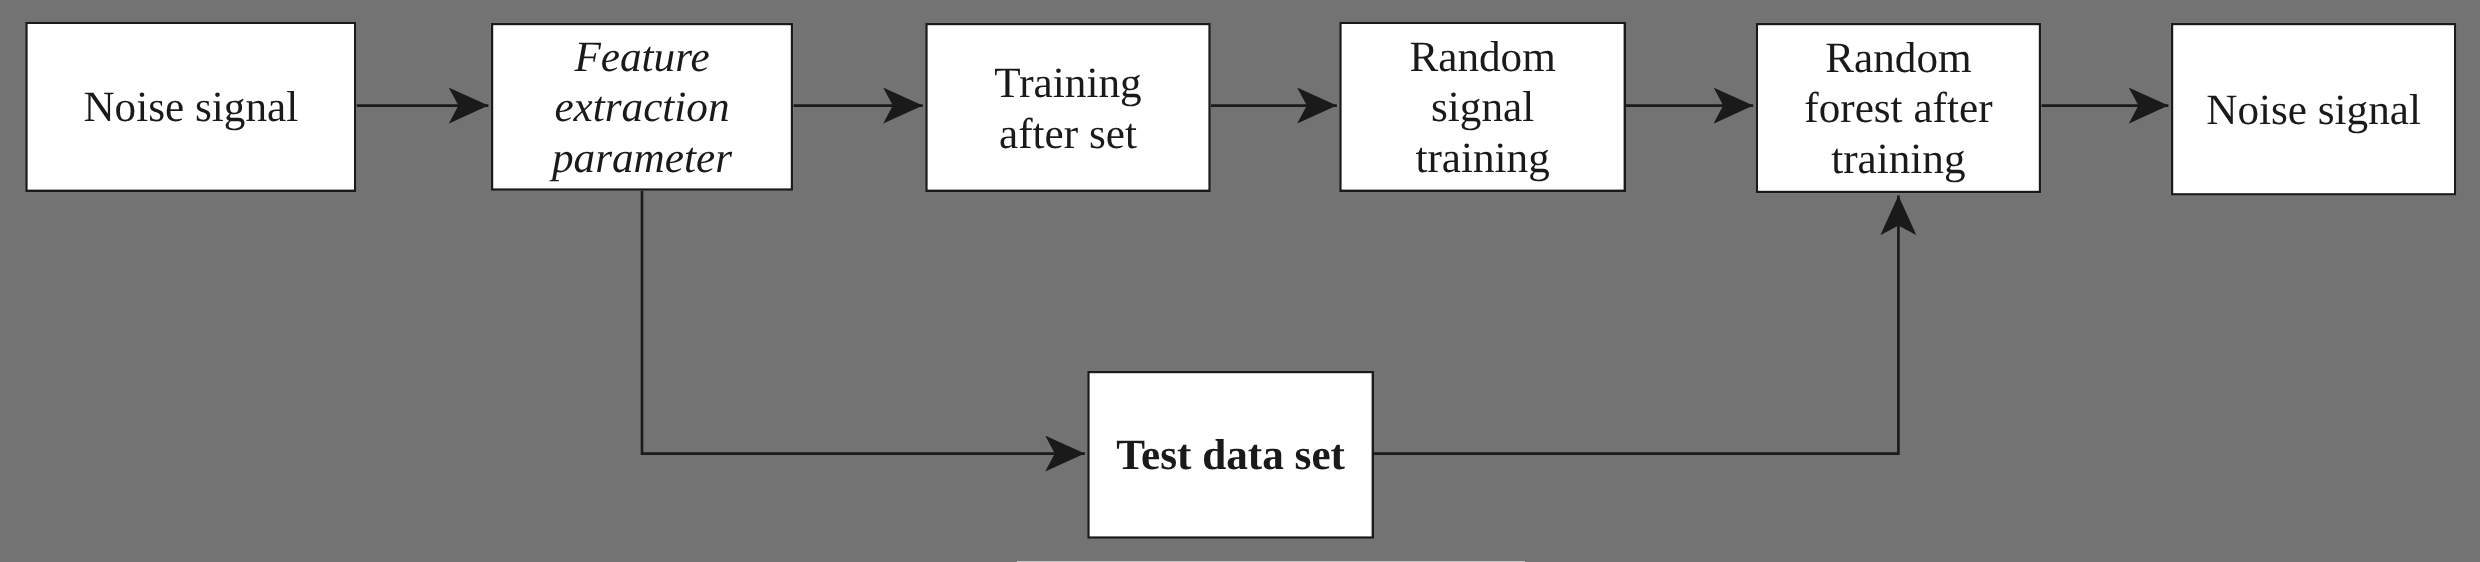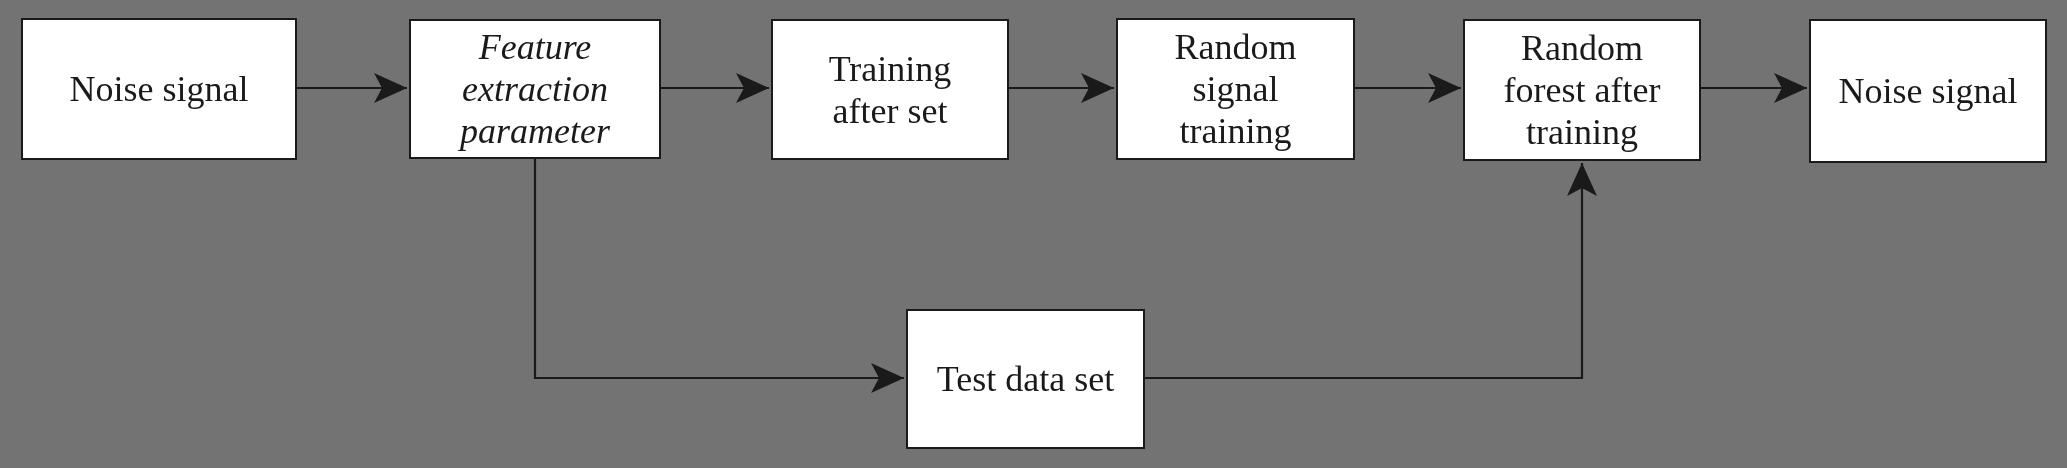--- a/index.html
+++ b/index.html
@@ -42,21 +42,21 @@
     line-height: 42px;
     white-space: nowrap;
   }
   
   .n1 { left: 21px;   top: 18px;  width: 276px; height: 142px; }
   .n2 { left: 409px;  top: 19px;  width: 252px; height: 140px; font-style: italic; }
   .n3 { left: 771px;  top: 19px;  width: 238px; height: 141px; }
   .n4 { left: 1116px; top: 18px;  width: 239px; height: 142px; }
   .n5 { left: 1463px; top: 19px;  width: 238px; height: 142px; }
   .n6 { left: 1809px; top: 19px;  width: 238px; height: 144px; }
-  .n7 { left: 906px;  top: 309px; width: 239px; height: 140px; }
+  .n7 { left: 906px;  top: 309px; width: 239px; height: 140px; font-weight: bold; }
 </style>
 </head>
 <body>
 
 <div class="canvas">
 
   <svg class="connectors" viewBox="0 0 2067 468" xmlns="http://www.w3.org/2000/svg">
     <defs>
       <marker id="arrowhead" markerUnits="userSpaceOnUse" markerWidth="36" markerHeight="32" refX="33" refY="15" orient="auto">
         <polygon points="0,0 33,15 0,30 8,15" fill="#1a1a1a"></polygon>

